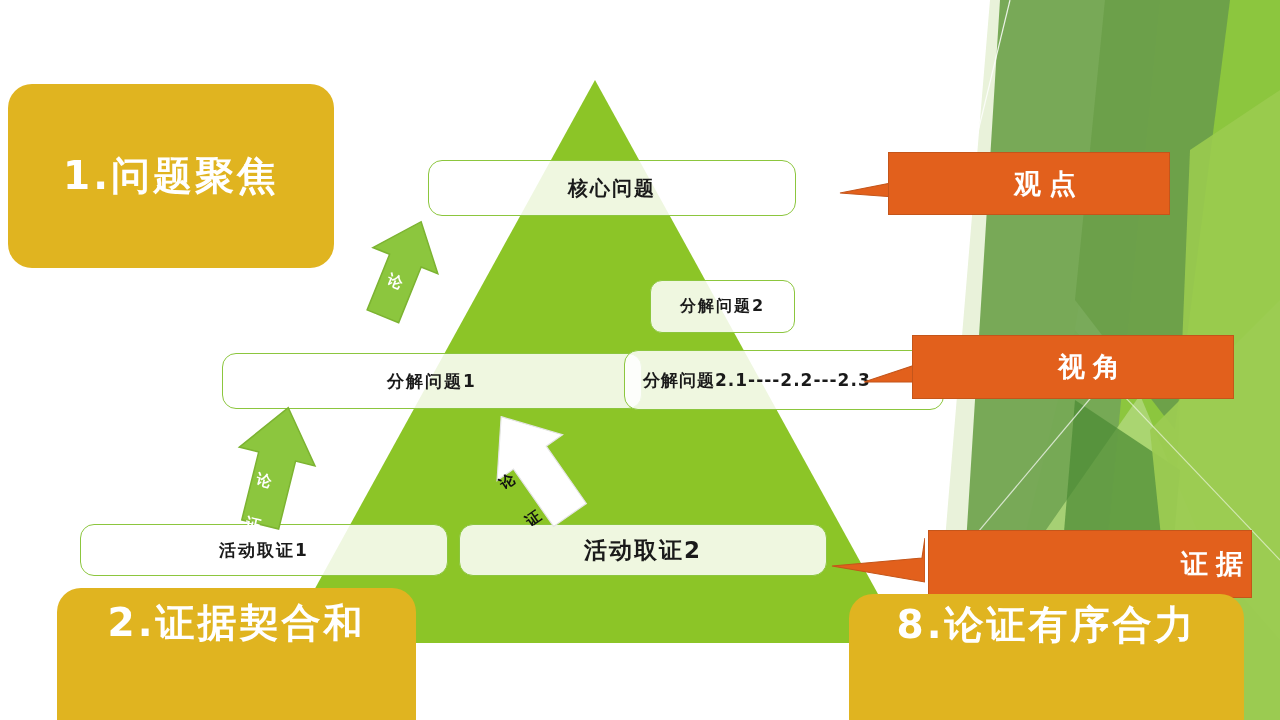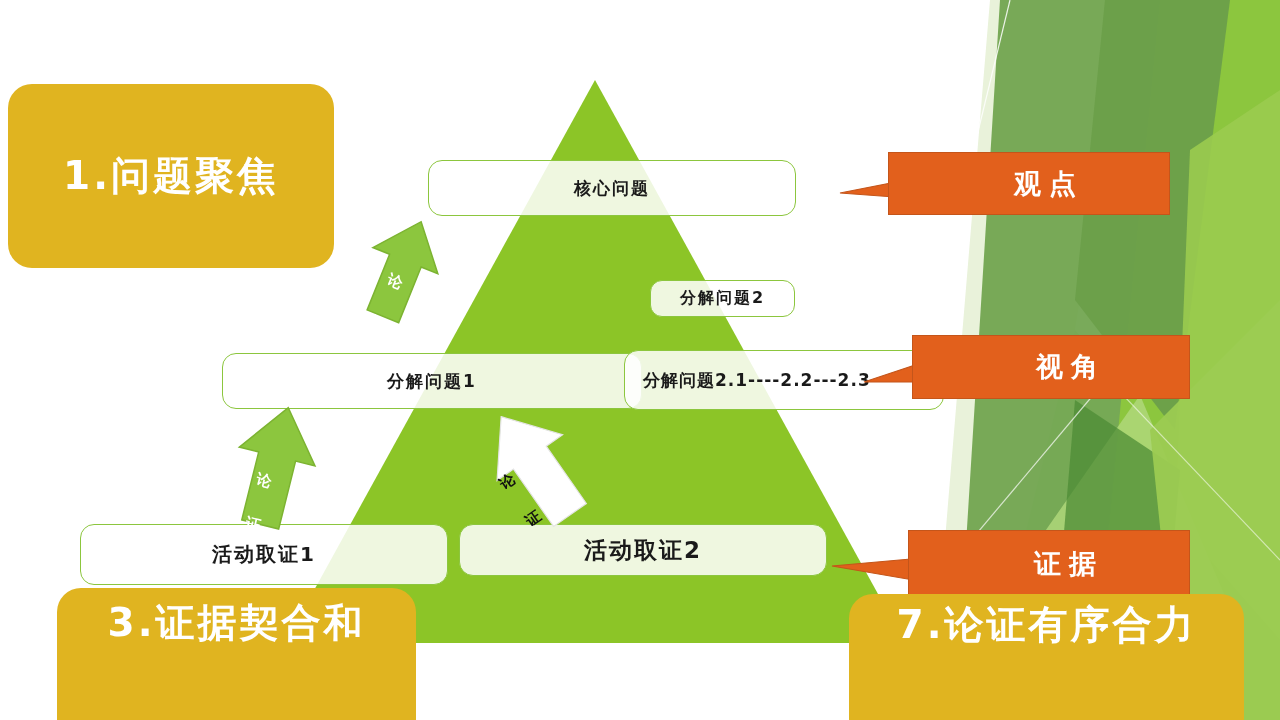--- a/index.html
+++ b/index.html
@@ -97,37 +97,37 @@
 
     <line x1="1010" y1="0" x2="835" y2="720" stroke="#ffffff" stroke-width="1.2" opacity="0.85"></line>
     <line x1="1110" y1="375" x2="820" y2="720" stroke="#ffffff" stroke-width="1.2" opacity="0.7"></line>
     <line x1="1085" y1="355" x2="1280" y2="560" stroke="#ffffff" stroke-width="1.1" opacity="0.55"></line>
   </svg>
 
   <svg id="triangle-layer" viewBox="0 0 1280 720" preserveAspectRatio="none">
     <polygon points="595,80 905,643 285,643" fill="#8CC527"></polygon>
   </svg>
 
-  <div class="node wbox" style="left:428px;top:160px;width:368px;height:56px;font-size:17px;">
+  <div class="node wbox" style="left:428px;top:160px;width:368px;height:56px;font-size:20px;">
     <span>核心问题</span>
   </div>
 
   <div class="node wbox" style="left:222px;top:307px;width:420px;height:56px;font-size:17px;margin-top:46px;">
     <span>分解问题1</span>
   </div>
 
-  <div class="node wbox" style="left:650px;top:280px;width:145px;height:37px;font-size:16px;border-radius:12px;">
+  <div class="node wbox" style="left:650px;top:280px;width:145px;height:53px;font-size:16px;border-radius:12px;">
     <span>分解问题2</span>
   </div>
 
   <div class="node wbox left" style="left:624px;top:350px;width:320px;height:60px;font-size:17px;overflow:hidden;">
     <span>分解问题2.1----2.2---2.3</span>
   </div>
 
-  <div class="node wbox" style="left:80px;top:524px;width:368px;height:61px;font-size:20px;">
+  <div class="node wbox" style="left:80px;top:524px;width:368px;height:52px;font-size:17px;">
     <span>活动取证1</span>
   </div>
 
   <div class="node wbox" style="left:459px;top:524px;width:368px;height:52px;font-size:23px;">
     <span>活动取证2</span>
   </div>
 
   <svg class="arrow" style="left:345px;top:212px;width:115px;height:115px;" viewBox="0 0 115 115">
     <g transform="rotate(22 57 57)">
       <polygon points="57,6 92,48 74,48 74,108 40,108 40,48 22,48" fill="#8CC63E" stroke="#7CB331" stroke-width="1.5"></polygon>
@@ -161,36 +161,36 @@
   <svg class="otail" style="left:838px;top:158px;width:70px;height:48px;" viewBox="0 0 70 48">
     <polygon points="70,0 70,40 2,35 68,22" fill="#E2601C" stroke="#C4551A" stroke-width="1.2"></polygon>
   </svg>
   <div class="obox" style="left:888px;top:152px;width:282px;height:63px;font-size:27px;">
     <span>观点</span>
   </div>
 
   <svg class="otail" style="left:862px;top:340px;width:70px;height:50px;" viewBox="0 0 70 50">
     <polygon points="70,0 70,42 2,42 68,20" fill="#E2601C" stroke="#C4551A" stroke-width="1.2"></polygon>
   </svg>
-  <div class="obox" style="left:912px;top:335px;width:278px;height:64px;font-size:27px;">
+  <div class="obox" style="left:912px;top:335px;width:322px;height:64px;font-size:27px;">
     <span>视角</span>
   </div>
 
   <svg class="otail" style="left:830px;top:538px;width:95px;height:50px;" viewBox="0 0 95 50">
     <polygon points="95,0 95,44 2,28 92,20" fill="#E2601C" stroke="#C4551A" stroke-width="1.2"></polygon>
   </svg>
-  <div class="obox" style="left:908px;top:530px;width:282px;height:68px;font-size:27px;">
+  <div class="obox" style="left:928px;top:530px;width:324px;height:68px;font-size:27px;justify-content:flex-end;">
     <span>证据</span>
   </div>
 
   <div class="node ybox" style="left:8px;top:84px;width:326px;height:184px;font-size:39px;flex-direction:column;">
     <div>1.问题聚焦</div>
   </div>
 
   <div class="node ybox" style="left:57px;top:588px;width:359px;height:160px;font-size:39px;flex-direction:column;justify-content:flex-start;padding-top:12px;">
-    <div>3.证据契合和</div>
+    <div>2.证据契合和</div>
   </div>
 
   <div class="node ybox" style="left:849px;top:594px;width:395px;height:148px;font-size:39px;flex-direction:column;justify-content:flex-start;padding-top:8px;">
-    <div>7.论证有序合力</div>
+    <div>8.论证有序合力</div>
   </div>
 
 </div>
 
 </body></html>

